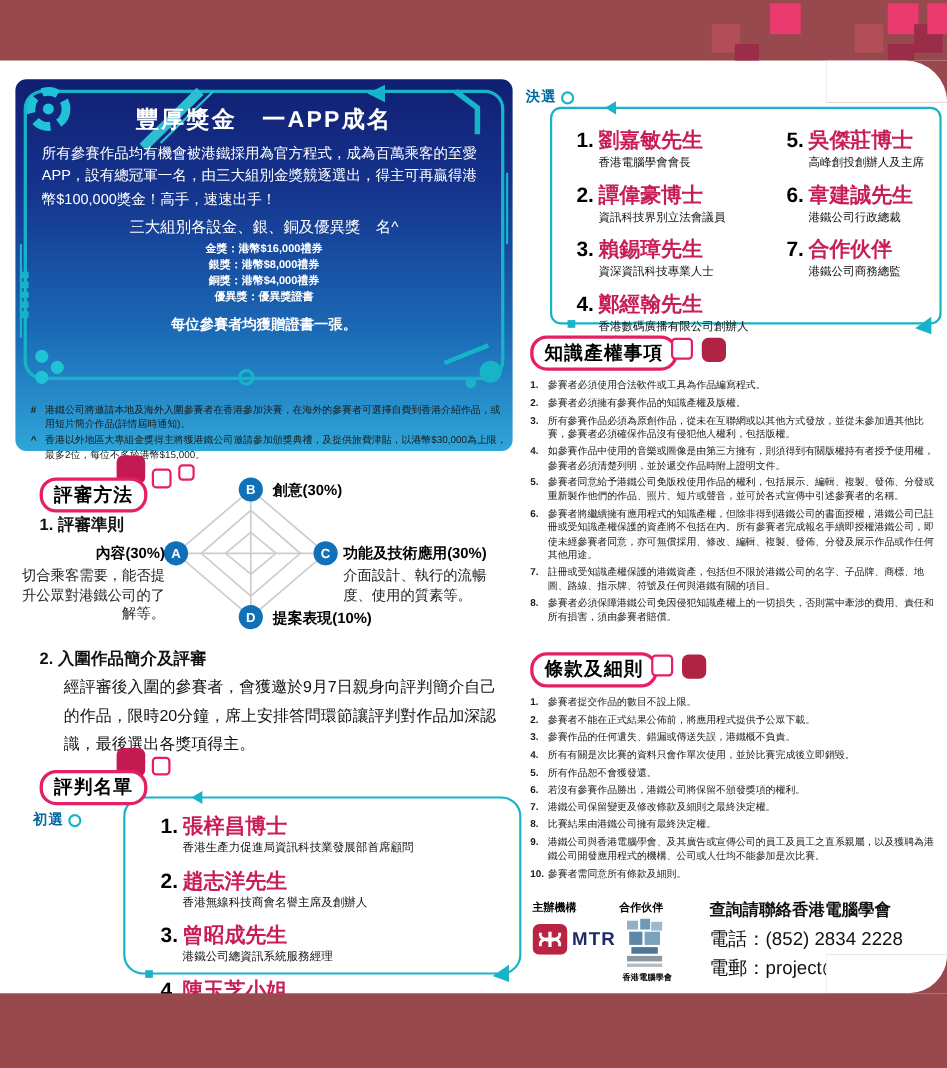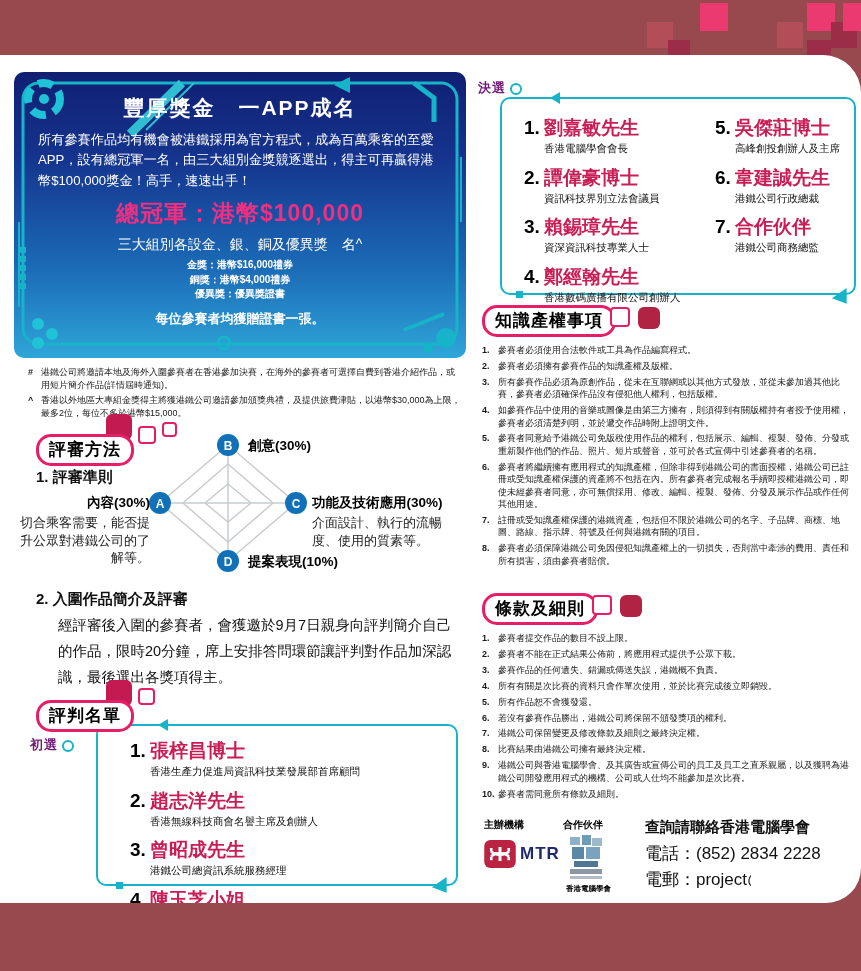--- a/index.html
+++ b/index.html
@@ -8,21 +8,21 @@
   
   .band-top{position:absolute;left:0;top:0;width:861px;height:55px;background:#97494d;}
   .band-bottom{position:absolute;left:0;top:903px;width:861px;height:68px;background:#97494d;}
   .corner-patch{position:absolute;top:55px;right:0;width:110px;height:38px;background:#97494d;}
   .corner-white{position:absolute;top:55px;right:0;width:110px;height:38px;background:#fff;border-top-right-radius:48px;}
   .corner-patch-b{position:absolute;top:868px;right:0;width:110px;height:35px;background:#97494d;}
   .corner-white-b{position:absolute;top:868px;right:0;width:110px;height:35px;background:#fff;border-bottom-right-radius:48px;}
   .bsq{position:absolute;}
   .c1{background:#ea3a70;} .c2{background:#9c2d49;} .c3{background:#b24e58;}
   
-  .banner{position:absolute;left:14px;top:72px;width:452px;height:286px;border-radius:10px;
+  .banner{position:absolute;left:14px;top:72px;width:452px;height:338px;border-radius:10px;
           background:linear-gradient(180deg,#101f72 0%,#15348e 30%,#1b6ab6 68%,#2fa6d8 100%);}
   .banner .frame{position:absolute;left:0;top:0;}
   .banner-inner{position:absolute;left:0;top:0;width:452px;height:286px;display:flex;flex-direction:column;align-items:center;text-align:center;color:#fff;}
   .bn-title{margin-top:22px;font-size:21px;font-weight:bold;letter-spacing:2px;}
   .bn-body{margin-top:8px;width:404px;font-size:13.2px;line-height:1.55;text-align:left;}
   .bn-grand{margin-top:7px;font-size:23px;font-weight:bold;color:#f02f80;letter-spacing:1px;}
   .bn-groups{margin-top:7px;font-size:14px;}
   .bn-prizes{margin-top:4px;font-size:10px;font-weight:bold;line-height:1.45;}
   .bn-note{margin-top:8px;font-size:13px;font-weight:bold;}
   
@@ -38,21 +38,21 @@
   
   .crit-item1{position:absolute;left:36px;top:468px;font-size:15px;font-weight:bold;}
   .radar{position:absolute;left:120px;top:432px;}
   .crit-label{position:absolute;font-size:13.5px;font-weight:bold;color:#000;}
   .crit-desc{font-size:13px;font-weight:normal;line-height:1.35;color:#222;margin-top:2px;}
   
   .sec2-title{position:absolute;left:36px;top:590px;font-size:15px;font-weight:bold;}
   .sec2-body{position:absolute;left:58px;top:612px;width:404px;font-size:14.5px;line-height:1.8;}
   
   .tealbox{position:absolute;border:2.5px solid #17b3c9;border-radius:10px;background:#fff;}
-  .round-label{position:absolute;font-size:13px;font-weight:bold;color:#701a75;letter-spacing:1px;}
+  .round-label{position:absolute;font-size:13px;font-weight:bold;color:#0369a1;letter-spacing:1px;}
   .round-label .conn{display:inline-block;width:8px;height:8px;border:2px solid #17b3c9;border-radius:50%;margin-left:4px;vertical-align:middle;}
   .arrow-left{position:absolute;width:0;height:0;border-top:6px solid transparent;border-bottom:6px solid transparent;border-right:10px solid #17b3c9;}
   .arrow-br{position:absolute;width:0;height:0;border-left:9px solid transparent;border-right:9px solid transparent;border-top:13px solid #17b3c9;transform:rotate(-35deg);}
   .node-sq{position:absolute;width:7px;height:7px;background:#17b3c9;}
   .judge{margin-bottom:9px;}
   .jrow{font-size:19px;font-weight:bold;}
   .jnum{color:#000;display:inline-block;width:20px;}
   .jname{color:#c91e55;}
   .jtitle{font-size:10.5px;color:#111;margin-left:20px;line-height:1.3;margin-top:1px;}
   .jcol{position:absolute;top:16px;}
@@ -113,26 +113,26 @@
     <div class="glyph-col">
       <span></span>
         <span></span>
         <span></span>
         <span></span>
         <span></span>
     </div>
     <div class="banner-inner">
       <div class="bn-title">豐厚獎金　一APP成名</div>
       <div class="bn-body">所有參賽作品均有機會被港鐵採用為官方程式，成為百萬乘客的至愛APP，設有總冠軍一名，由三大組別金獎競逐選出，得主可再贏得港幣$100,000獎金！高手，速速出手！</div>
-      <div class="bn-grand">總冠軍：港幣$100,000</div>
       <div class="bn-groups">三大組別各設金、銀、銅及優異獎　名^</div>
       <div class="bn-prizes">
 
           <div>金獎：港幣$16,000禮券</div>
 
+          <div>銀獎：港幣$8,000禮券</div>
 
           <div>銅獎：港幣$4,000禮券</div>
 
           <div>優異獎：優異獎證書</div>
 
       </div>
       <div class="bn-note">每位參賽者均獲贈證書一張。</div>
     </div>
   </div>
 
@@ -198,21 +198,21 @@
 
   <div class="sec-head" style="left:36px;top:700px;">
     <span class="sec-box">評判名單</span>
     <span class="sqf" style="left:70px;top:-20px;"></span>
     <span class="sqo" style="left:102px;top:-12px;width:13px;height:13px;"></span>
   </div>
 
   <div class="round-label" style="left:30px;top:736px;">
     <span>初選</span><span class="conn"></span>
   </div>
-  <div class="tealbox" style="left:96px;top:724px;width:358px;height:158px;">
+  <div class="tealbox" style="left:112px;top:724px;width:358px;height:158px;border-radius:18px;">
     <div class="arrow-left" style="left:60px;top:-7px;"></div>
     <div class="node-sq" style="left:18px;bottom:-5px;"></div>
     <div class="arrow-br" style="right:4px;bottom:-10px;"></div>
     <div style="position:absolute;left:32px;top:12px;width:310px;">
 
         <div class="judge">
           <div class="jrow"><span class="jnum">1.</span><span class="jname">張梓昌博士</span></div>
           <div class="jtitle">香港生產力促進局資訊科技業發展部首席顧問</div>
         </div>
 

